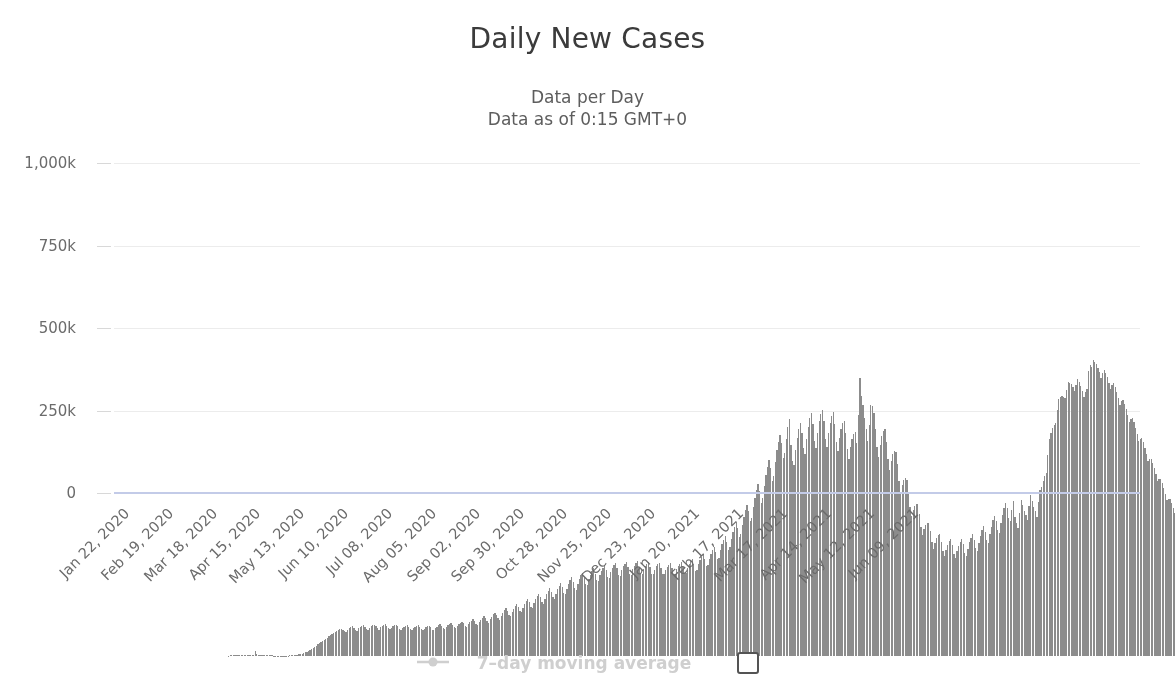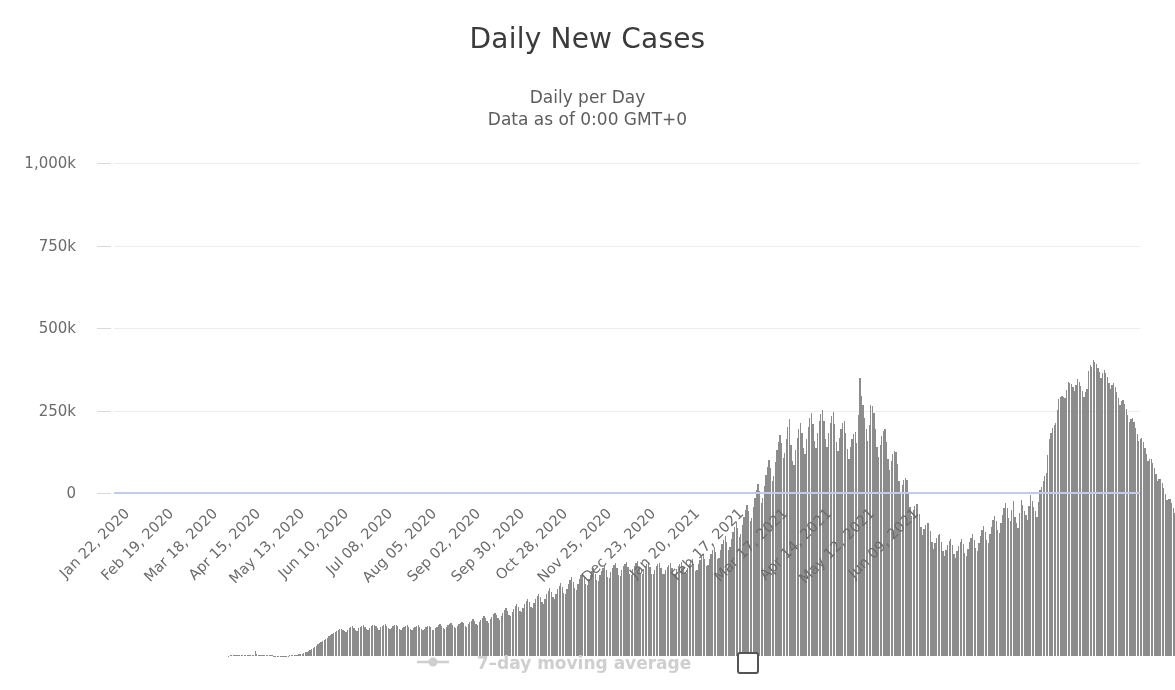--- a/index.html
+++ b/index.html
@@ -150,22 +150,22 @@
     box-sizing: border-box;
     cursor: pointer;
   }
 </style>
 </head>
 <body>
 
 <div id="chart-title">Daily New Cases</div>
 
 <div id="chart-subtitle">
-  <div>Daily per Day</div>
-  <div>Data as of 0:00 GMT+0</div>
+  <div>Data per Day</div>
+  <div>Data as of 0:15 GMT+0</div>
 </div>
 
 <div id="gridlines-layer">
     <div class="gridline" style="top: 410.5px; position: absolute; left: 114px; width: 1026px; background: rgb(236, 236, 236);"></div>
     <div class="gridline" style="top: 328px; position: absolute; left: 114px; width: 1026px; background: rgb(236, 236, 236);"></div>
     <div class="gridline" style="top: 245.5px; position: absolute; left: 114px; width: 1026px; background: rgb(236, 236, 236);"></div>
     <div class="gridline" style="top: 163px; position: absolute; left: 114px; width: 1026px; background: rgb(236, 236, 236);"></div>
   </div>
 <div id="y-axis-layer">
     <div class="y-tick-mark" style="top: 493px;"></div>

